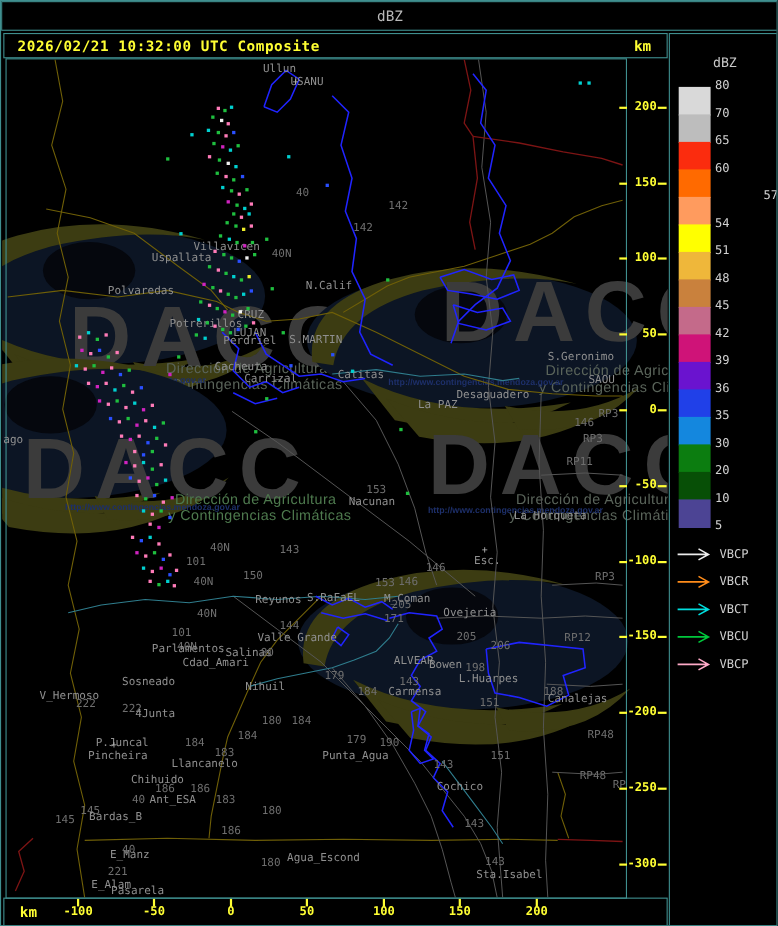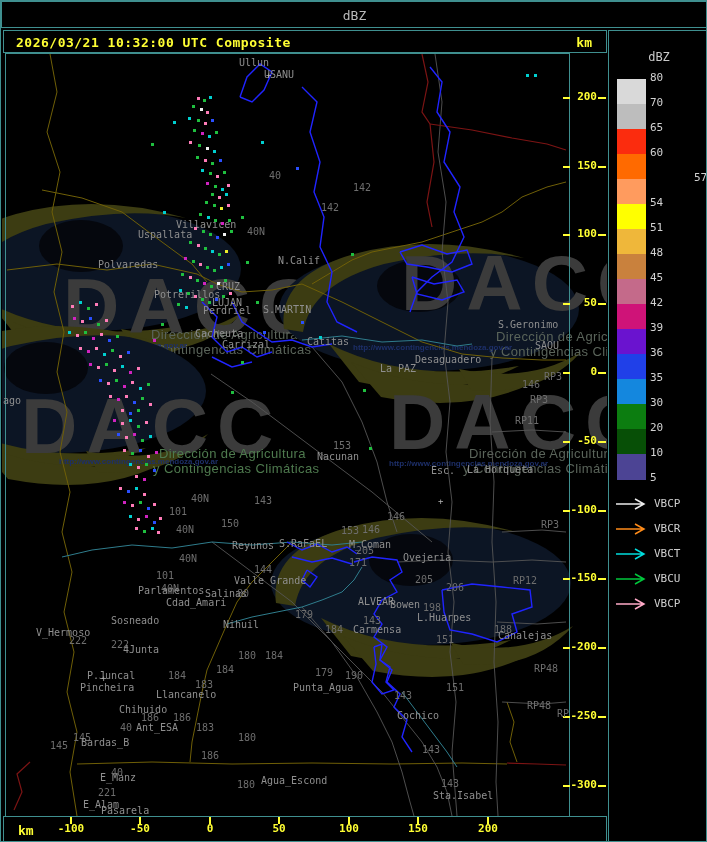--- a/index.html
+++ b/index.html
@@ -286,21 +286,21 @@
       <div class="mlab" style="position: absolute; left: 414px; top: 354px;">Desaguadero</div>
       <div class="mlab" style="position: absolute; left: 379px; top: 363px;">La PAZ</div>
       <div class="mlab" style="position: absolute; left: 497px; top: 319px;">S.Geronimo</div>
       <div class="mlab" style="position: absolute; left: 534px; top: 340px;">SAOU</div>
       <div class="mlab num" style="position: absolute; left: 543px; top: 371px;">RP3</div>
       <div class="mlab num" style="position: absolute; left: 521px; top: 379px;">146</div>
       <div class="mlab num" style="position: absolute; left: 529px; top: 394px;">RP3</div>
       <div class="mlab num" style="position: absolute; left: 514px; top: 415px;">RP11</div>
       <div class="mlab num" style="position: absolute; left: 332px; top: 440px;">153</div>
       <div class="mlab" style="position: absolute; left: 316px; top: 451px;">Nacunan</div>
-      <div class="mlab" style="position: absolute; left: 430px; top: 465px;">Esc.</div>
+      <div class="mlab" style="position: absolute; left: 430px; top: 505px;">Esc.</div>
       <div class="mlab" style="position: absolute; left: 466px; top: 464px;">La Horqueta</div>
       <div class="mlab num" style="position: absolute; left: 540px; top: 519px;">RP3</div>
       <div class="mlab" style="position: absolute; left: 2px; top: 395px;">ago</div>
       <div class="mlab num" style="position: absolute; left: 352px; top: 182px;">142</div>
       <div class="mlab num" style="position: absolute; left: 320px; top: 202px;">142</div>
       <div class="mlab num" style="position: absolute; left: 268px; top: 170px;">40</div>
       <div class="mlab num" style="position: absolute; left: 246px; top: 226px;">40N</div>
       <div class="mlab num" style="position: absolute; left: 190px; top: 493px;">40N</div>
       <div class="mlab num" style="position: absolute; left: 175px; top: 524px;">40N</div>
       <div class="mlab num" style="position: absolute; left: 178px; top: 553px;">40N</div>
@@ -568,21 +568,21 @@
       <div class="plus" style="position: absolute; left: 437px; top: 496px;">+</div>
       <div class="plus" style="position: absolute; left: 100px; top: 673px;">+</div>
       <div class="plus" style="position: absolute; left: 265px; top: 70px;">+</div>
     </div>
 
   <div class="box" id="header">
     <div class="t">dBZ</div>
   </div>
 
   <div class="box" id="tsbar">
-    <div class="ts">2026/03/21 10:32:00 UTC Composite</div>
+    <div class="ts">2026/02/21 10:32:00 UTC Composite</div>
     <div class="km">km</div>
   </div>
 
   <div class="box" id="panel">
     <div class="t">dBZ</div>
   </div>
 
   <div class="box" id="botbar">
     <div class="km">km</div>
   </div>

